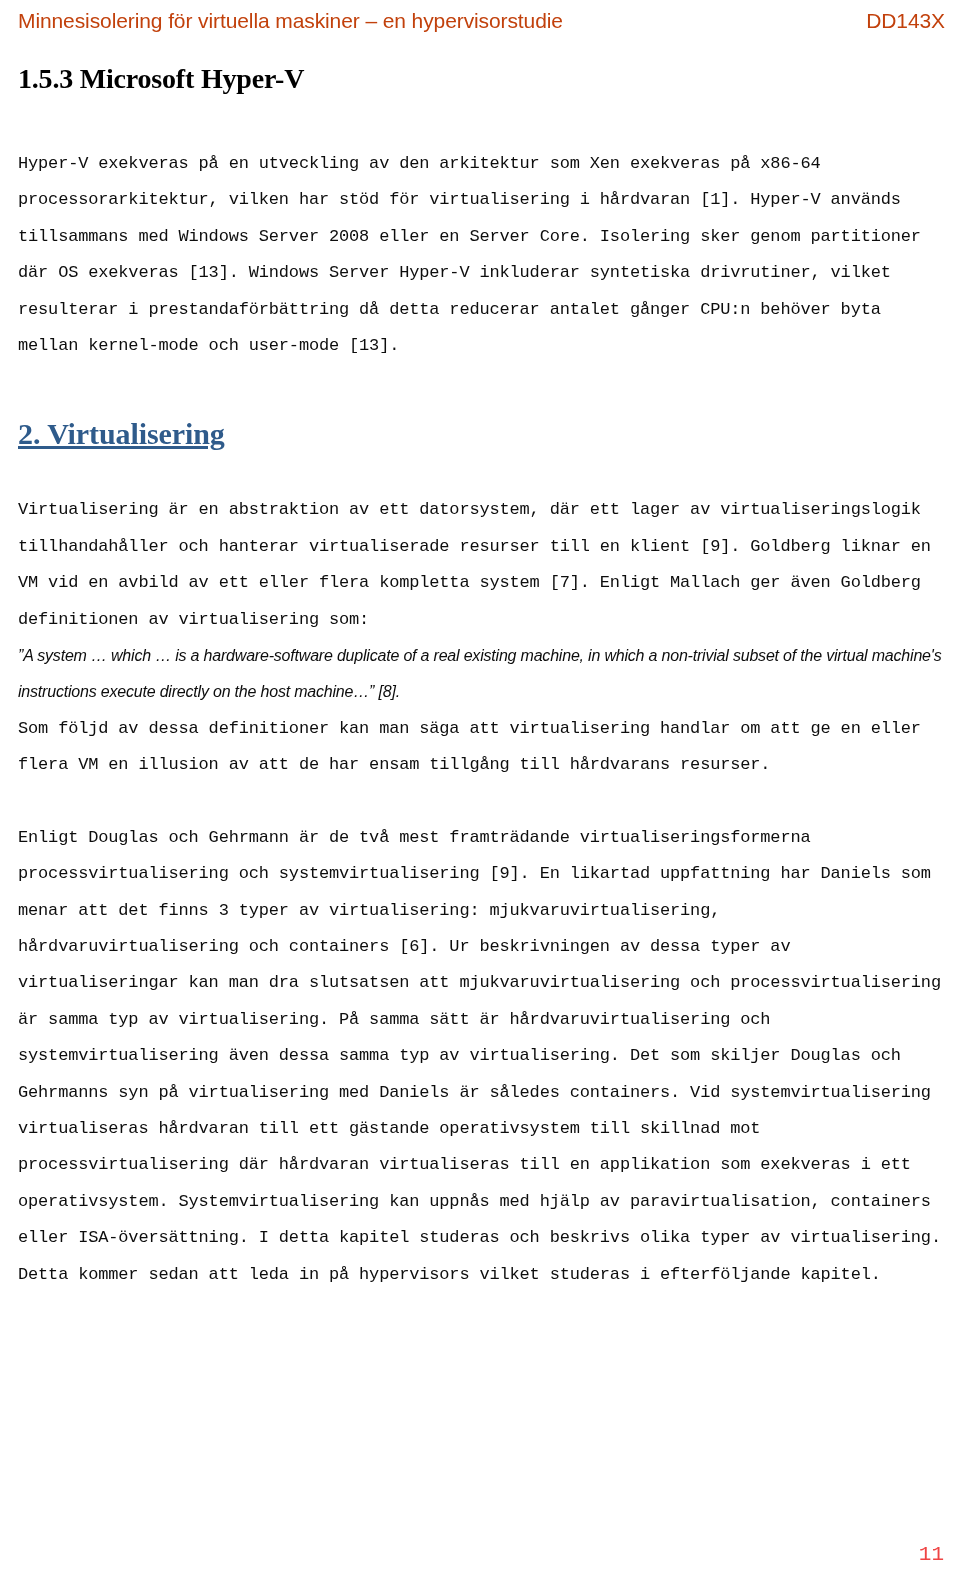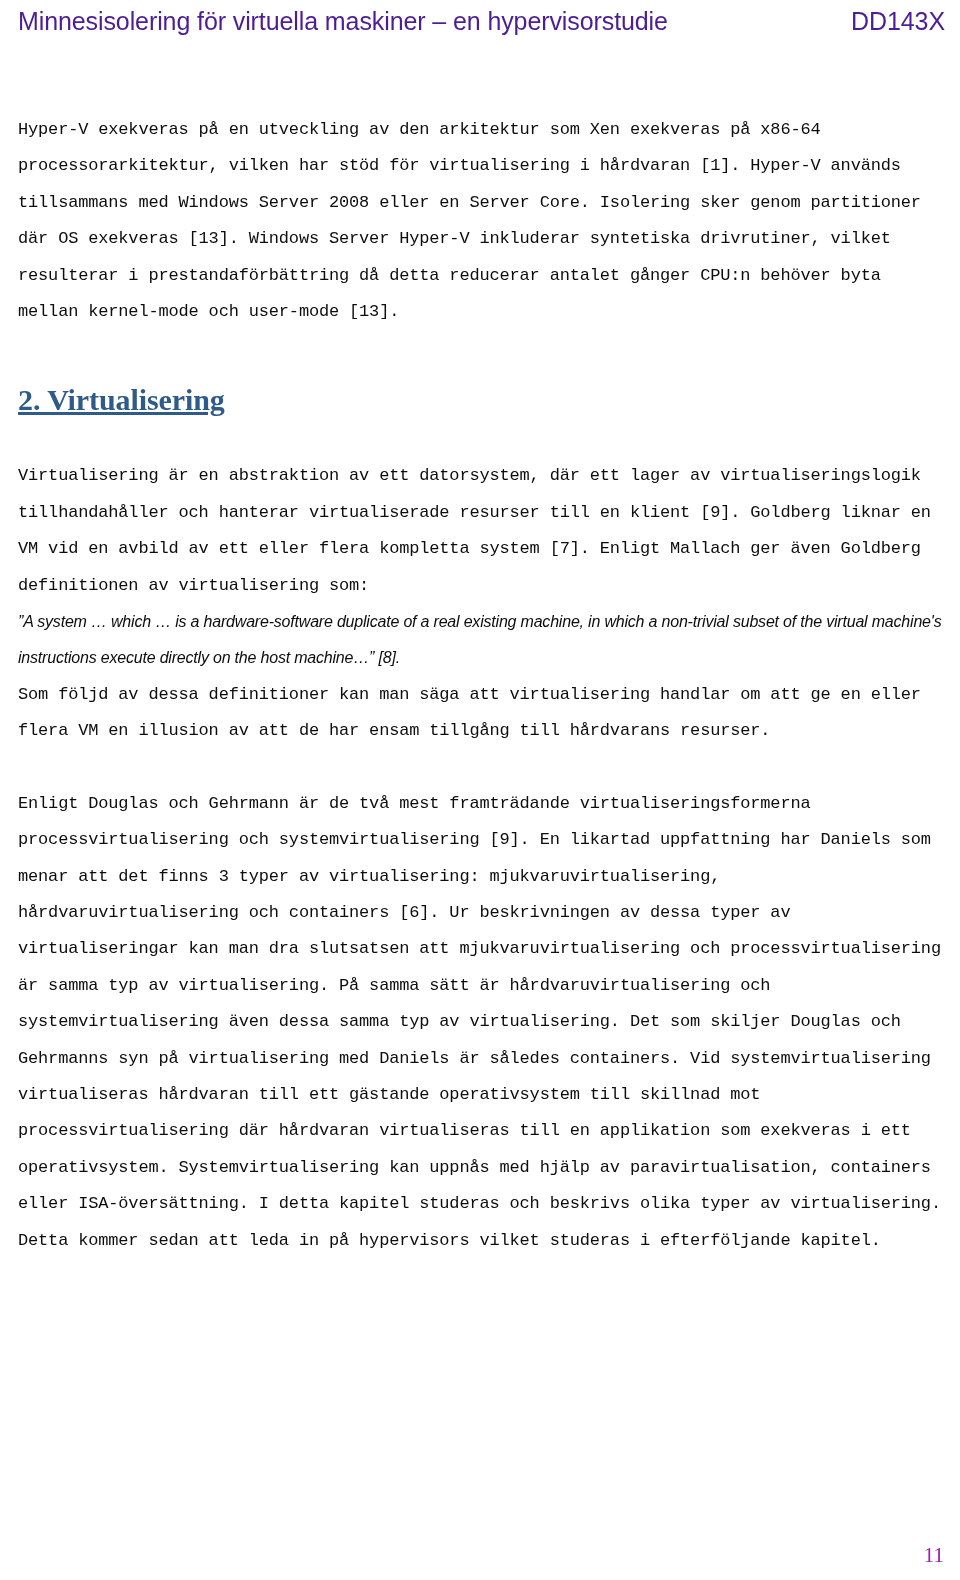--- a/index.html
+++ b/index.html
@@ -20,24 +20,24 @@
 
   
   .running-header {
     position: absolute;
     top: 8px;
     left: 18px;
     right: 15px;
     display: flex;
     justify-content: space-between;
     align-items: baseline;
-    font-size: 25px;
+    font-size: 21px;
     line-height: 26px;
     letter-spacing: -0.1px;
-    color: #4c1d95;
+    color: #c2410c;
   }
   .running-header .ht-left { white-space: nowrap; }
   .running-header .ht-right { white-space: nowrap; }
 
   
   .content {
     position: absolute;
     left: 18px;
     top: 62px;
     width: 927px;
@@ -93,38 +93,39 @@
   .sp-after-subheading { height: 50px; }
   .sp-before-chapter   { height: 52px; }
   .sp-after-chapter    { height: 40px; }
   .sp-para             { height: 36px; }
 
   
   .page-number {
     position: absolute;
     right: 16px;
     bottom: 12px;
-    font-family: Liberation Serif, serif;
+    font-family: Liberation Mono, monospace;
     font-size: 21px;
     line-height: 26px;
-    color: #a21caf;
+    color: #ef4444;
   }
 </style>
 </head>
 <body>
 
 <div class="page">
 
   <div class="running-header">
     <span class="ht-left">Minnesisolering för virtuella maskiner – en hypervisorstudie</span>
     <span class="ht-right">DD143X</span>
   </div>
 
   <div class="content">
 
+    <h3 class="sub-heading">1.5.3 Microsoft Hyper-V</h3>
 
     <div class="sp-after-subheading"></div>
 
     <p class="body-text">Hyper-V exekveras på en utveckling av den arkitektur som Xen exekveras på x86-64 processorarkitektur, vilken har stöd för virtualisering i hårdvaran [1]. Hyper-V används tillsammans med Windows Server 2008 eller en Server Core. Isolering sker genom partitioner där OS exekveras [13]. Windows Server Hyper-V inkluderar syntetiska drivrutiner, vilket resulterar i prestandaförbättring då detta reducerar antalet gånger CPU:n behöver byta mellan kernel-mode och user-mode [13].</p>
 
     <div class="sp-before-chapter"></div>
 
     <h2 class="chapter-heading">2. Virtualisering</h2>
 
     <div class="sp-after-chapter"></div>

